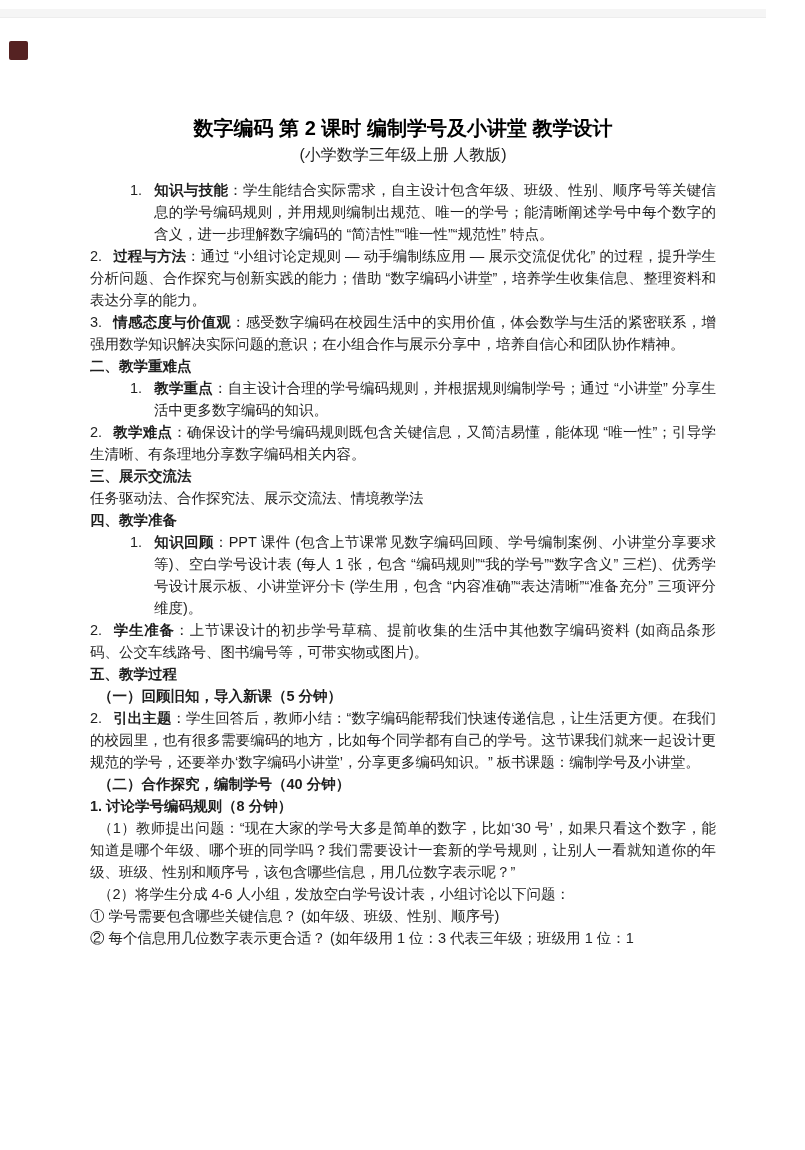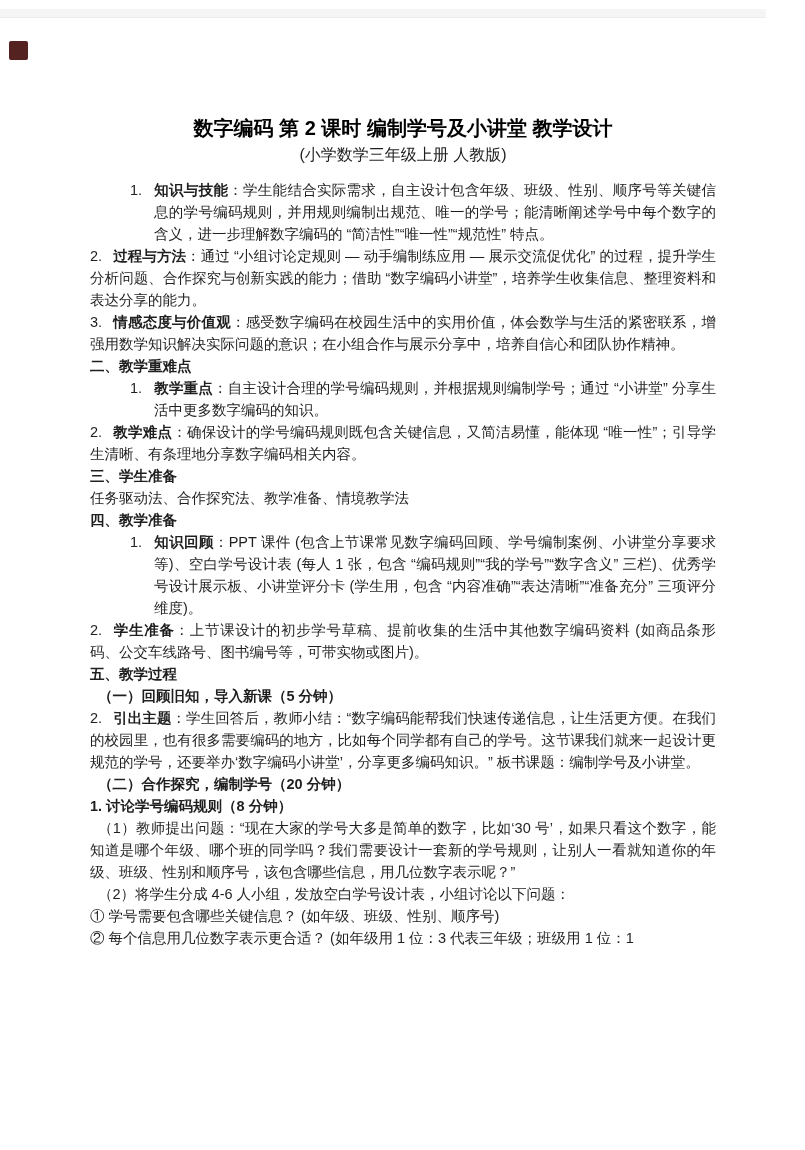--- a/index.html
+++ b/index.html
@@ -88,38 +88,38 @@
     <p class="flush"><span class="mk">2.</span><b>过程与方法</b><span>：通过 “小组讨论定规则 — 动手编制练应用 — 展示交流促优化” 的过程，提升学生分析问题、合作探究与创新实践的能力；借助 “数字编码小讲堂”，培养学生收集信息、整理资料和表达分享的能力。</span></p>
 
     <p class="flush"><span class="mk">3.</span><b>情感态度与价值观</b><span>：感受数字编码在校园生活中的实用价值，体会数学与生活的紧密联系，增强用数学知识解决实际问题的意识；在小组合作与展示分享中，培养自信心和团队协作精神。</span></p>
 
     <p class="sec">二、教学重难点</p>
 
     <p class="li"><span class="mk">1.</span><b>教学重点</b><span>：自主设计合理的学号编码规则，并根据规则编制学号；通过 “小讲堂” 分享生活中更多数字编码的知识。</span></p>
 
     <p class="flush"><span class="mk">2.</span><b>教学难点</b><span>：确保设计的学号编码规则既包含关键信息，又简洁易懂，能体现 “唯一性”；引导学生清晰、有条理地分享数字编码相关内容。</span></p>
 
-    <p class="sec">三、学生准备</p>
+    <p class="sec">三、展示交流法</p>
 
-    <p class="plain">任务驱动法、合作探究法、教学准备、情境教学法</p>
+    <p class="plain">任务驱动法、合作探究法、展示交流法、情境教学法</p>
 
     <p class="sec">四、教学准备</p>
 
     <p class="li"><span class="mk">1.</span><b>知识回顾</b><span>：PPT 课件 (包含上节课常见数字编码回顾、学号编制案例、小讲堂分享要求等)、空白学号设计表 (每人 1 张，包含 “编码规则”“我的学号”“数字含义” 三栏)、优秀学号设计展示板、小讲堂评分卡 (学生用，包含 “内容准确”“表达清晰”“准备充分” 三项评分维度)。</span></p>
 
     <p class="flush"><span class="mk">2.</span><b>学生准备</b><span>：上节课设计的初步学号草稿、提前收集的生活中其他数字编码资料 (如商品条形码、公交车线路号、图书编号等，可带实物或图片)。</span></p>
 
     <p class="sec">五、教学过程</p>
 
     <p class="sub">（一）回顾旧知，导入新课（5 分钟）</p>
 
 
     <p class="flush"><span class="mk">2.</span><b>引出主题</b><span>：学生回答后，教师小结：“数字编码能帮我们快速传递信息，让生活更方便。在我们的校园里，也有很多需要编码的地方，比如每个同学都有自己的学号。这节课我们就来一起设计更规范的学号，还要举办‘数字编码小讲堂’，分享更多编码知识。” 板书课题：编制学号及小讲堂。</span></p>
 
-    <p class="sub">（二）合作探究，编制学号（20 分钟）</p>
+    <p class="sub">（二）合作探究，编制学号（40 分钟）</p>
 
     <p class="boldline">1. 讨论学号编码规则（8 分钟）</p>
 
     <p class="pind">（1）教师提出问题：“现在大家的学号大多是简单的数字，比如‘30 号’，如果只看这个数字，能知道是哪个年级、哪个班的同学吗？我们需要设计一套新的学号规则，让别人一看就知道你的年级、班级、性别和顺序号，该包含哪些信息，用几位数字表示呢？”</p>
 
     <p class="pind">（2）将学生分成 4-6 人小组，发放空白学号设计表，小组讨论以下问题：</p>
 
     <p class="plain">① 学号需要包含哪些关键信息？ (如年级、班级、性别、顺序号)</p>
 
     <p class="plain">② 每个信息用几位数字表示更合适？ (如年级用 1 位：3 代表三年级；班级用 1 位：1</p>

